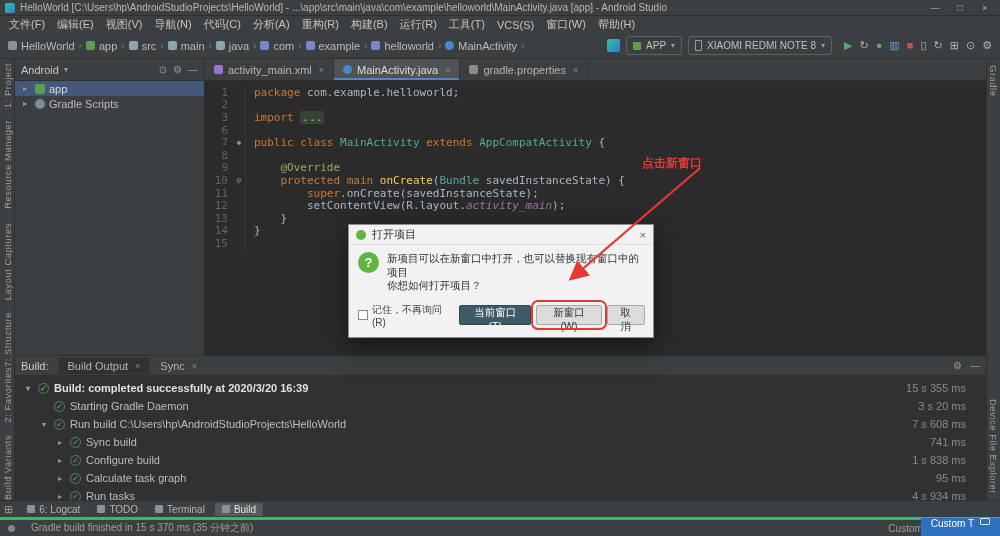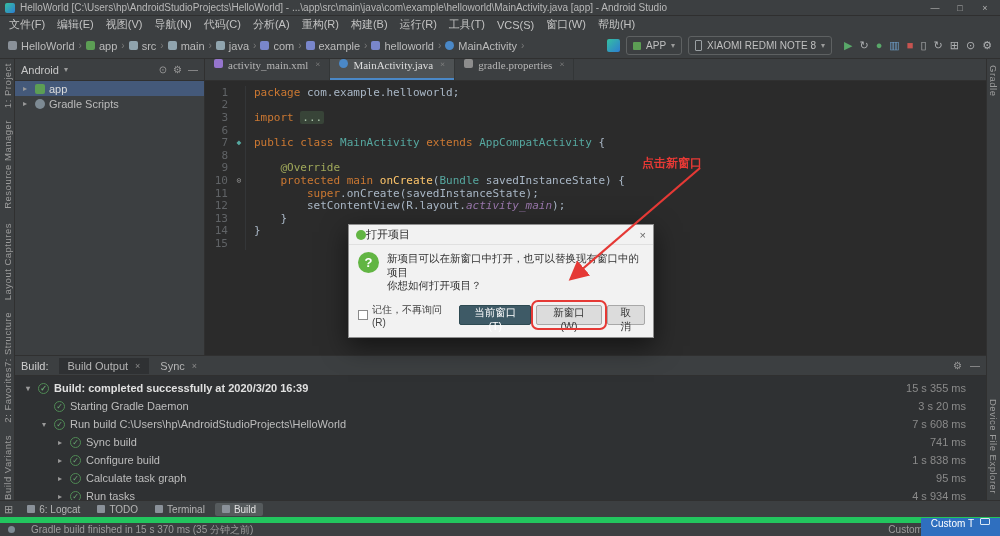--- a/index.html
+++ b/index.html
@@ -55,21 +55,21 @@
   #ppanel-icons{margin-left:auto;display:flex;gap:6px;color:#9a9a9a;font-size:10px;}
   .tree-row{height:15px;display:flex;align-items:center;gap:4px;padding-left:8px;}
   .tree-row.selected{background:#44597a;color:#dcdcdc;}
   .tw{font-size:8px;color:#9a9a9a;width:8px;}
   .pi{width:10px;height:10px;border-radius:2px;}
   .pi-app{background:#5c9e54;}
   .pi-gradle{background:#7d8a93;border-radius:50%;}
 
   #editor-col{flex:1;min-width:0;display:flex;flex-direction:column;background:#2b2b2b;}
   #tabbar{height:22px;background:#3c3f41;border-bottom:1px solid #303030;display:flex;align-items:stretch;flex:none;}
-  .tab{display:flex;align-items:flex-start;gap:5px;padding:0 9px;border-right:1px solid #333637;color:#b5b5b5;font-family:Liberation Serif, serif;}
+  .tab{display:flex;align-items:center;gap:5px;padding:0 9px;border-right:1px solid #333637;color:#b5b5b5;}
   .tab.active{background:#4e5254;box-shadow:inset 0 -2px 0 #4a88c7;color:#dddddd;}
   .ti{width:9px;height:9px;border-radius:2px;}
   .ti0{background:#9575cd;}
   .ti1{background:#4a88c7;border-radius:50%;}
   .ti2{background:#8d8d8d;}
   .tclose{color:#8a8a8a;font-size:9px;margin-left:2px;}
 
   #code{flex:1;padding-top:5px;font-family:"DejaVu Sans Mono",monospace;font-size:11px;overflow:hidden;}
   .code-line{display:flex;align-items:center;height:12.6px;white-space:pre;}
   .lnum{width:28px;flex:none;text-align:right;color:#606366;padding-right:5px;}
@@ -98,30 +98,30 @@
   .bchev{width:10px;font-size:8px;color:#9a9a9a;text-align:center;}
   .bcheck{width:11px;height:11px;border:1px solid #4f8a54;border-radius:50%;color:#6aab73;font-size:8px;line-height:9px;text-align:center;flex:none;}
   .btime{margin-left:auto;padding-right:20px;color:#8a8a8a;font-weight:normal;}
 
   
   #bottom-bar{position:absolute;left:0;top:500px;width:1000px;height:17px;background:#3c3f41;border-top:1px solid #303030;display:flex;align-items:center;gap:3px;padding:0 4px;font-size:10px;}
   #tw-switcher{color:#9a9a9a;font-size:11px;margin-right:4px;}
   .bbtab{display:flex;align-items:center;gap:4px;padding:1px 7px;border-radius:2px;color:#b5b5b5;}
   .bbtab.active{background:#565b5d;color:#e0e0e0;}
   .bbi{width:8px;height:8px;background:#8a9199;border-radius:1px;}
-  #status-bar{position:absolute;left:0;top:517px;width:1000px;height:19px;display:flex;align-items:center;padding:0 8px;gap:16px;font-size:10px;color:#9d9d9d;border-top:6px solid #22c55e;}
+  #status-bar{position:absolute;left:0;top:517px;width:1000px;height:19px;display:flex;align-items:center;padding:0 8px;gap:16px;font-size:10px;color:#9d9d9d;border-top:3px solid #22c55e;}
   #status-icon{width:7px;height:7px;border-radius:50%;background:#7d8a93;flex:none;}
   #status-left{flex:1;white-space:nowrap;overflow:hidden;}
   .status-item{white-space:nowrap;}
   #ime-badge{position:absolute;right:0;top:518px;height:20px;background:#2f6fbf;color:#ffffff;display:flex;align-items:flex-start;gap:6px;padding:0 10px;font-size:10px;}
   #ime-badge .kb{width:10px;height:7px;border:1px solid #dce8f5;border-radius:1px;}
 
   
   #dialog{position:absolute;left:348px;top:224px;width:306px;background:#f2f2f2;border:1px solid #8f8f8f;box-shadow:0 8px 24px rgba(0,0,0,.55);z-index:10;color:#333333;}
-  #dlg-titlebar{height:20px;display:flex;align-items:center;padding:0 7px;border-bottom:1px solid #e0e0e0;}
+  #dlg-titlebar{height:20px;display:flex;align-items:center;gap:6px;padding:0 7px;border-bottom:1px solid #e0e0e0;}
   #dlg-icon-sm{width:10px;height:10px;border-radius:50%;background:#62b543;flex:none;}
   #dlg-title{font-size:11px;color:#2b2b2b;flex:1;}
   #dlg-close{color:#666666;font-size:11px;}
   #dlg-body{display:flex;gap:8px;padding:7px 9px 4px 9px;}
   #dlg-qicon{width:21px;height:21px;border-radius:50%;background:#62b543;color:#ffffff;font-weight:bold;font-size:13px;display:flex;align-items:center;justify-content:center;flex:none;}
   #dlg-msg{font-size:10.5px;line-height:13.5px;color:#333333;}
   #dlg-footer{display:flex;align-items:center;gap:5px;padding:6px 8px 9px 9px;}
   #dlg-check{display:flex;align-items:center;gap:4px;font-size:10px;color:#444444;}
   #dlg-checkbox{width:10px;height:10px;border:1px solid #8a8a8a;background:#ffffff;flex:none;}
   #dlg-buttons{margin-left:auto;display:flex;gap:5px;}

